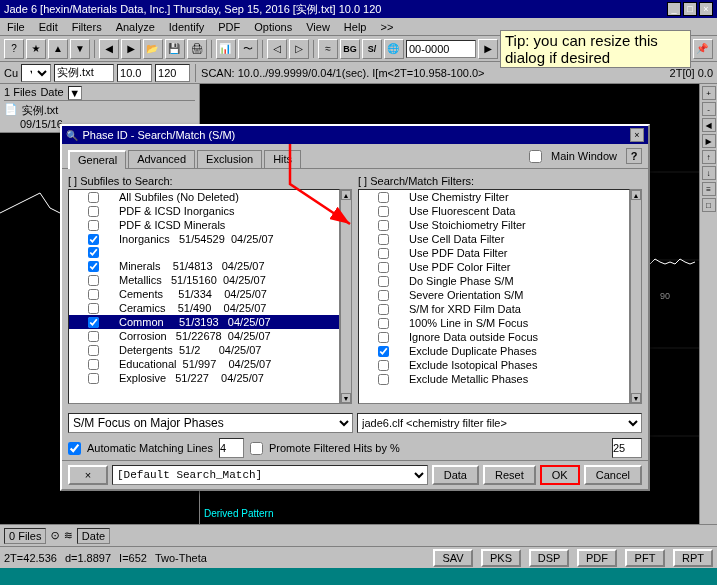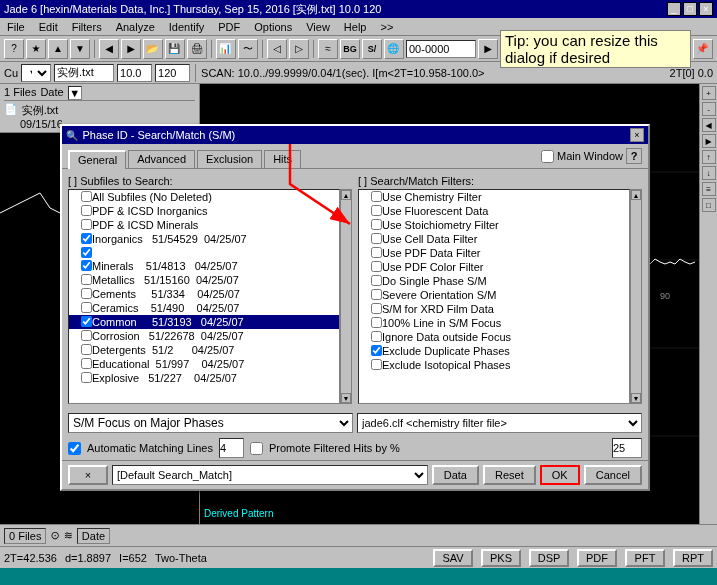--- a/index.html
+++ b/index.html
@@ -217,23 +217,24 @@
     }
     .dialog-tab.active {
       background: #c0c0c0;
       border-top: 2px solid white;
       border-left: 2px solid white;
       padding-bottom: 3px;
       margin-bottom: -1px;
       z-index: 1;
     }
     .list-item {
-      padding: 1px 12px;
-      display: flex;
-      gap: 0;
+      padding: 1px 19px;
+      display: flex;
+      align-items: center;
+      gap: 20px;
       white-space: nowrap;
       cursor: pointer;
     }
     .list-item.selected {
       background: #000080;
       color: white;
     }
     .list-item input[type="checkbox"] {
       width: 11px; height: 11px;
       margin: 0;
@@ -404,21 +405,21 @@
       <div class="dialog-close-btn">×</div>
     </div>
 
     <div style="display:flex; justify-content:space-between; align-items:flex-end; padding: 4px 6px 0;">
       <div class="dialog-tabs" style="padding:0;">
         <div class="dialog-tab active">General</div>
         <div class="dialog-tab">Advanced</div>
         <div class="dialog-tab">Exclusion</div>
         <div class="dialog-tab">Hits</div>
       </div>
-      <div style="display:flex; align-items:center; gap:3px; padding-bottom:4px;">
+      <div style="display:flex; align-items:center; gap:9px; padding-bottom:4px;">
         <input type="checkbox" style="">
         <span>Main Window</span>
         <div style="background:#c0c0c0; border:1px solid #808080; width:16px; height:16px; display:flex; align-items:center; justify-content:center; font-weight:bold; cursor:pointer;">?</div>
       </div>
     </div>
 
     <div style="border-top:1px solid #808080; padding:6px; display:flex; gap:6px;">
 
       <div style="flex:1; display:flex; flex-direction:column;">
         <div style="font-size:11px; margin-bottom:2px;">[ ] Subfiles to Search:</div>
@@ -538,20 +539,24 @@
                 <span>Ignore Data outside Focus</span>
             </div>
             <div class="list-item">
               <input type="checkbox" checked="" style="">
                 <span>Exclude Duplicate Phases</span>
             </div>
             <div class="list-item">
               <input type="checkbox" style="">
                 <span>Exclude Isotopical Phases</span>
             </div>
+            <div class="list-item">
+              <input type="checkbox" style="">
+                <span>Exclude Metallic Phases</span>
+            </div>
           </div>
           <div style="width:12px; background:#c0c0c0; border:1px solid #808080; display:flex; flex-direction:column; align-items:center; height:215px;">
             <div style="width:10px;height:10px;background:#c0c0c0;border:1px solid #808080;display:flex;align-items:center;justify-content:center;font-size:7px;cursor:pointer;">▲</div>
             <div style="flex:1;"></div>
             <div style="width:10px;height:10px;background:#c0c0c0;border:1px solid #808080;display:flex;align-items:center;justify-content:center;font-size:7px;cursor:pointer;">▼</div>
           </div>
         </div>
       </div>
     </div>
 
@@ -568,21 +573,21 @@
       <input type="checkbox" checked="" style="">
       <span>Automatic Matching Lines</span>
       <input class="footer-input" style="width: 25px;" value="4">
       <input type="checkbox" style="">
       <span>Promote Filtered Hits by %</span>
       <input class="footer-input" style="width: 30px; margin-left: auto;" value="25">
     </div>
 
     <div style="padding:4px 6px; display:flex; gap:4px; align-items:center; border-top:1px solid #808080;">
       <div class="btn" style="padding:2px 4px;">×</div>
-      <select style="flex:1; height:20px; font-size:11px; border:1px inset #808080; background:white;">
+      <select style="flex:1; height:20px; font-size:11px; border:1px inset #808080; background:white;font-family:Liberation Mono, monospace;">
         <option>[Default Search_Match]</option>
       </select>
       <div class="btn">Data</div>
       <div class="btn">Reset</div>
       <div class="btn btn-highlighted" style="border:2px solid red;">OK</div>
       <div class="btn">Cancel</div>
     </div>
   </div>
 
   <svg style="position:absolute; top:0; left:0; width:100%; height:100%; pointer-events:none; z-index:20;">

